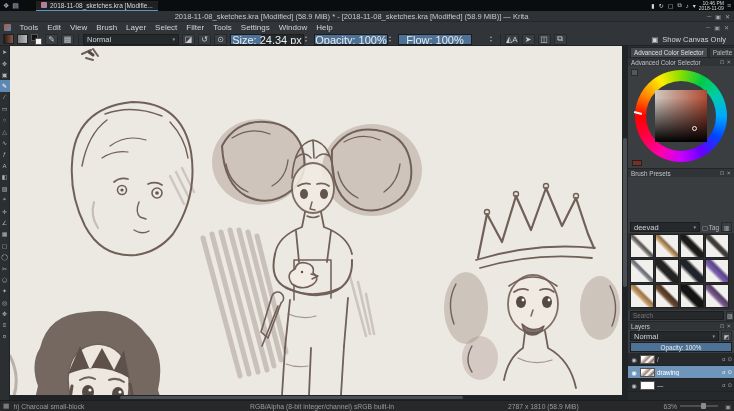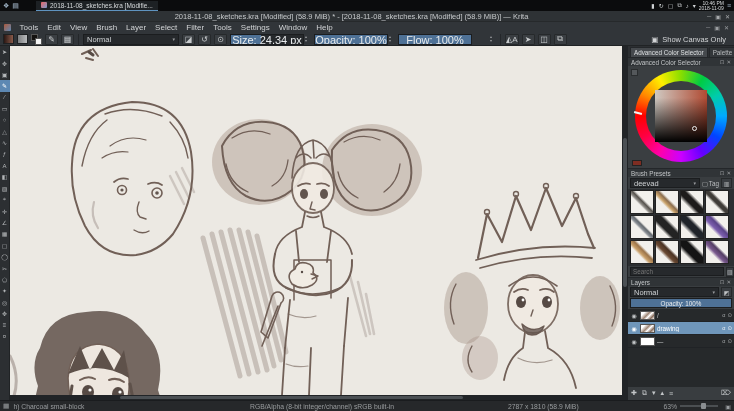--- a/index.html
+++ b/index.html
@@ -81,21 +81,21 @@
   .mini-sq{position:absolute;left:3px;top:3px;width:7px;height:7px;background:#54585b;border:1px solid #2a2d2f;}
   .ring{position:absolute;left:7px;top:4px;width:92px;height:92px;border-radius:50%;
     background:conic-gradient(from 270deg,#ff0000,#ff8800,#ffee00,#88dd00,#00cc44,#00ccaa,#00aaff,#0044ff,#6600ff,#cc00ff,#ff00aa,#ff0044,#ff0000);}
   .ring::after{content:"";position:absolute;left:11px;top:11px;right:11px;bottom:11px;border-radius:50%;background:#3a3e41;}
   .huemark{position:absolute;left:6px;top:46px;width:8px;height:2px;background:#f2f2f2;transform:rotate(14deg);z-index:3;}
   .svsq{position:absolute;left:27px;top:24px;width:52px;height:52px;z-index:2;background-color:#b04a32;
     background-image:linear-gradient(to top,#000,rgba(0,0,0,0) 85%),linear-gradient(to right,#cfc9c2,rgba(255,255,255,0));}
   .svcur{position:absolute;left:64px;top:60px;width:5px;height:5px;border:1px solid #eee;border-radius:50%;z-index:4;}
   .cswatch{position:absolute;left:4px;bottom:2px;width:10px;height:6px;background:#7e2d22;border:1px solid #222;}
 
-  .tagrow{height:12px;display:flex;align-items:center;gap:2px;padding:0 2px;background:#393d40;}
+  .tagrow{height:12px;display:flex;align-items:center;gap:2px;padding:0 2px;background:#393d40;margin-top:44px;}
   .tagsel{flex:1;}
   .taglbl{font-size:6.3px;color:#b9bcbe;display:flex;align-items:center;gap:1px;}
   .sqbtn{width:11px;height:10px;background:#3a3e42;border:1px solid #26292b;display:flex;align-items:center;justify-content:center;font-size:6px;color:#c0c3c5;}
 
   .grid{height:77px;display:grid;grid-template-columns:repeat(4,24px);grid-auto-rows:24px;gap:1px;padding:1px 2px;background:#2c2f32;}
   .tile{background:#f2f0ec;border:1px solid #222;position:relative;}
 
   .searchrow{height:11px;display:flex;align-items:center;gap:2px;padding:0 2px;background:#393d40;}
   .searchrow input{flex:1;height:9px;background:#26292c;border:1px solid #1b1d1f;color:#9a9da0;
     font-size:6.3px;padding:0 2px;font-family:"Liberation Sans",sans-serif;}

